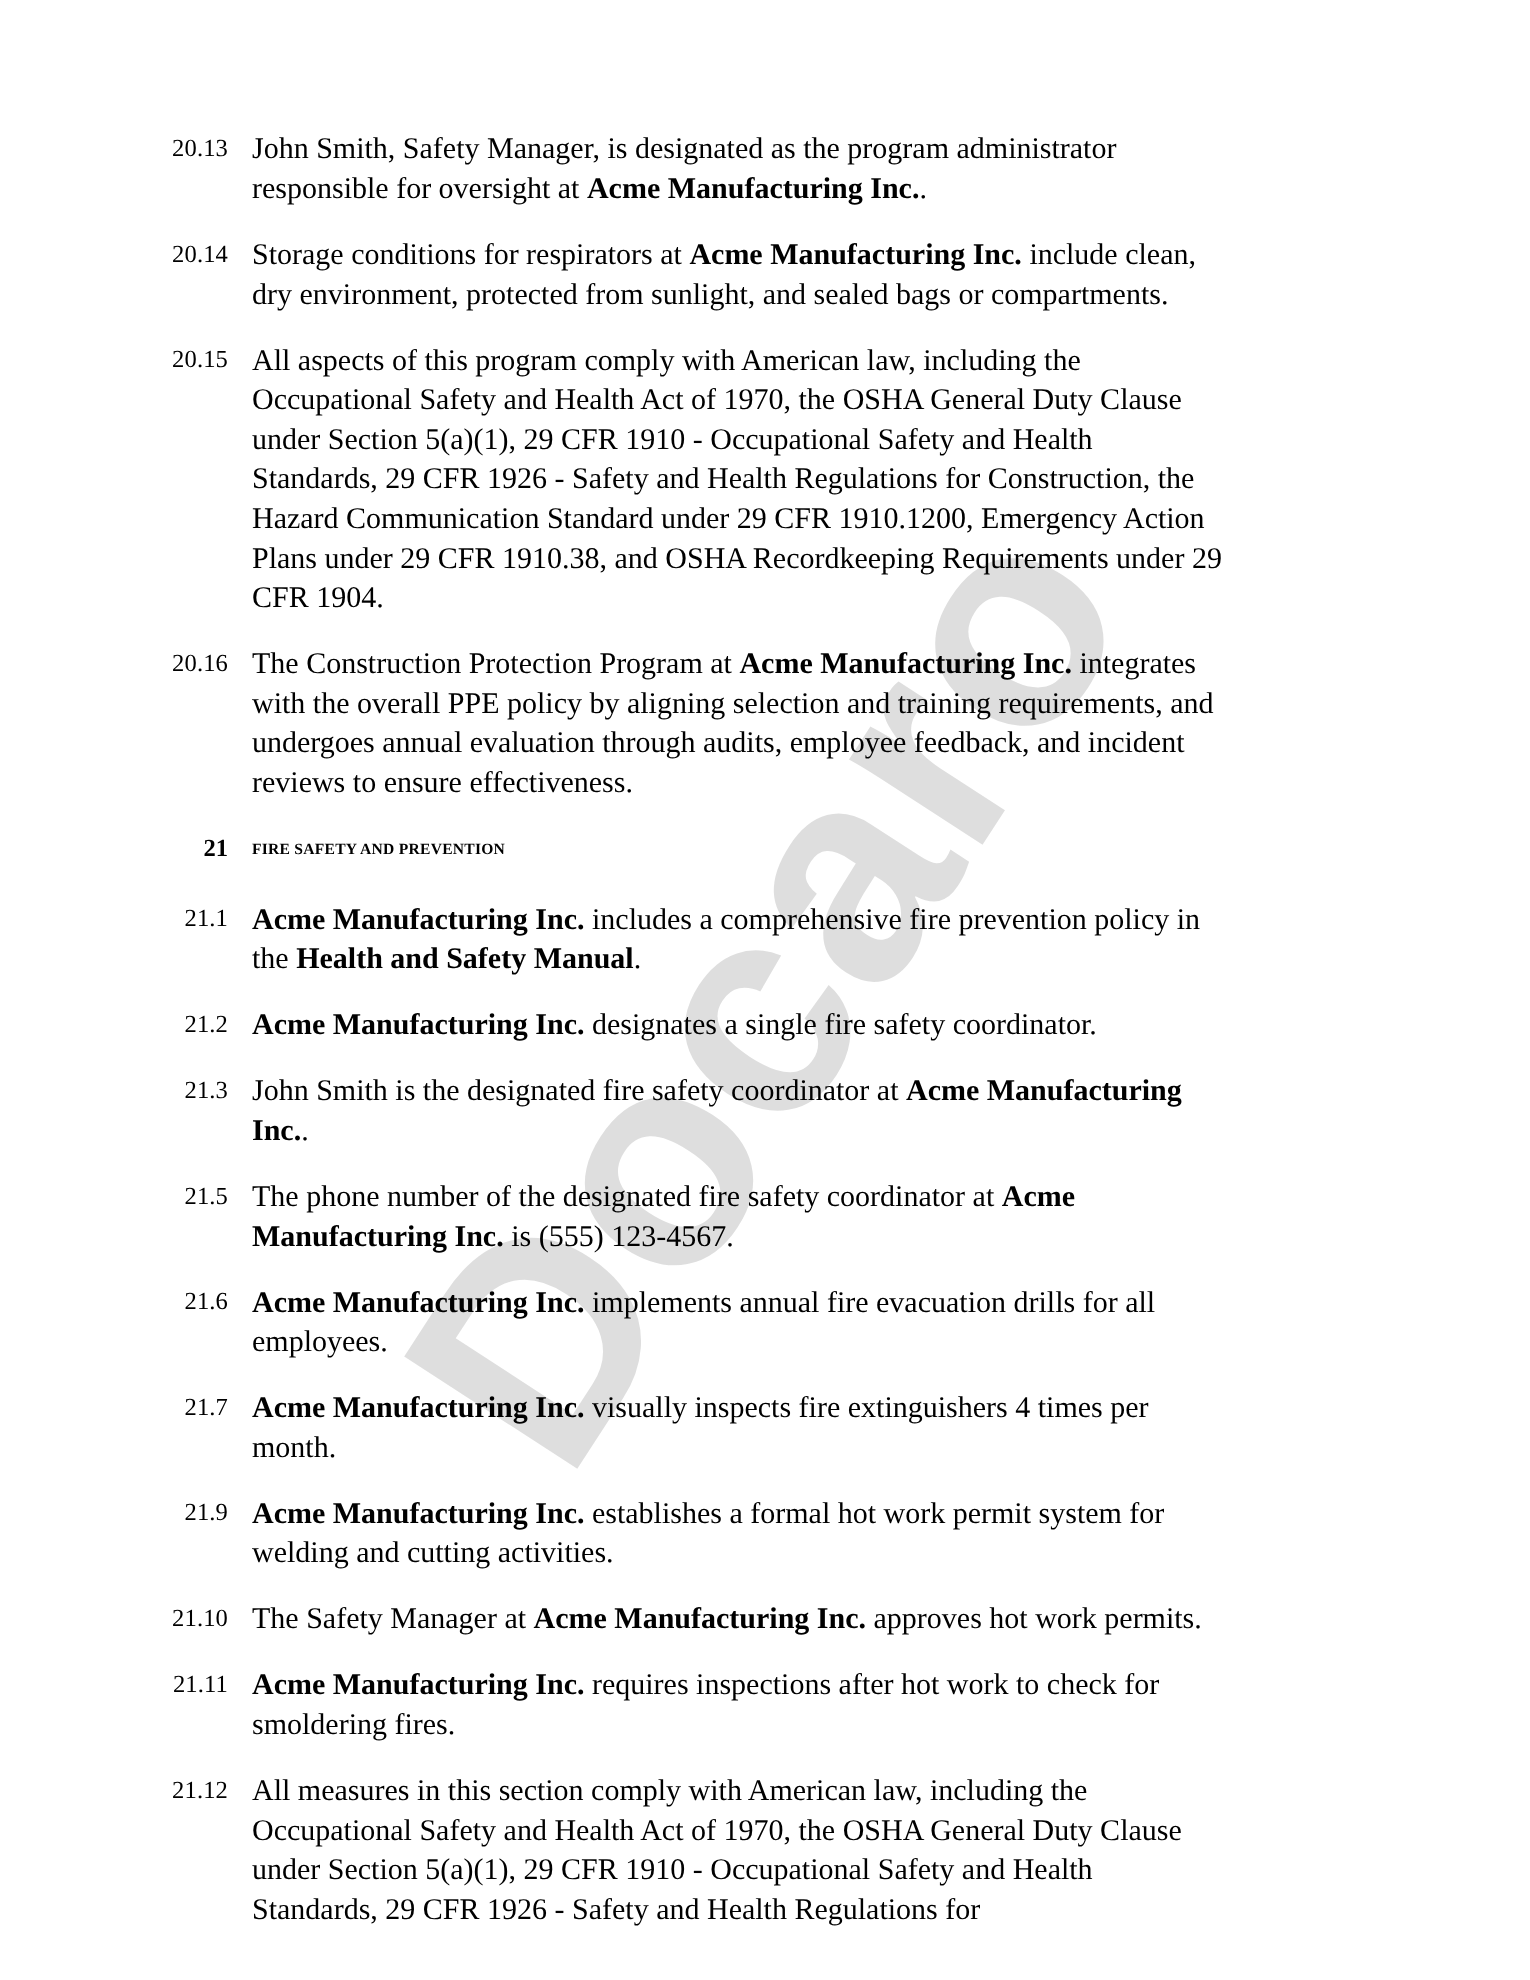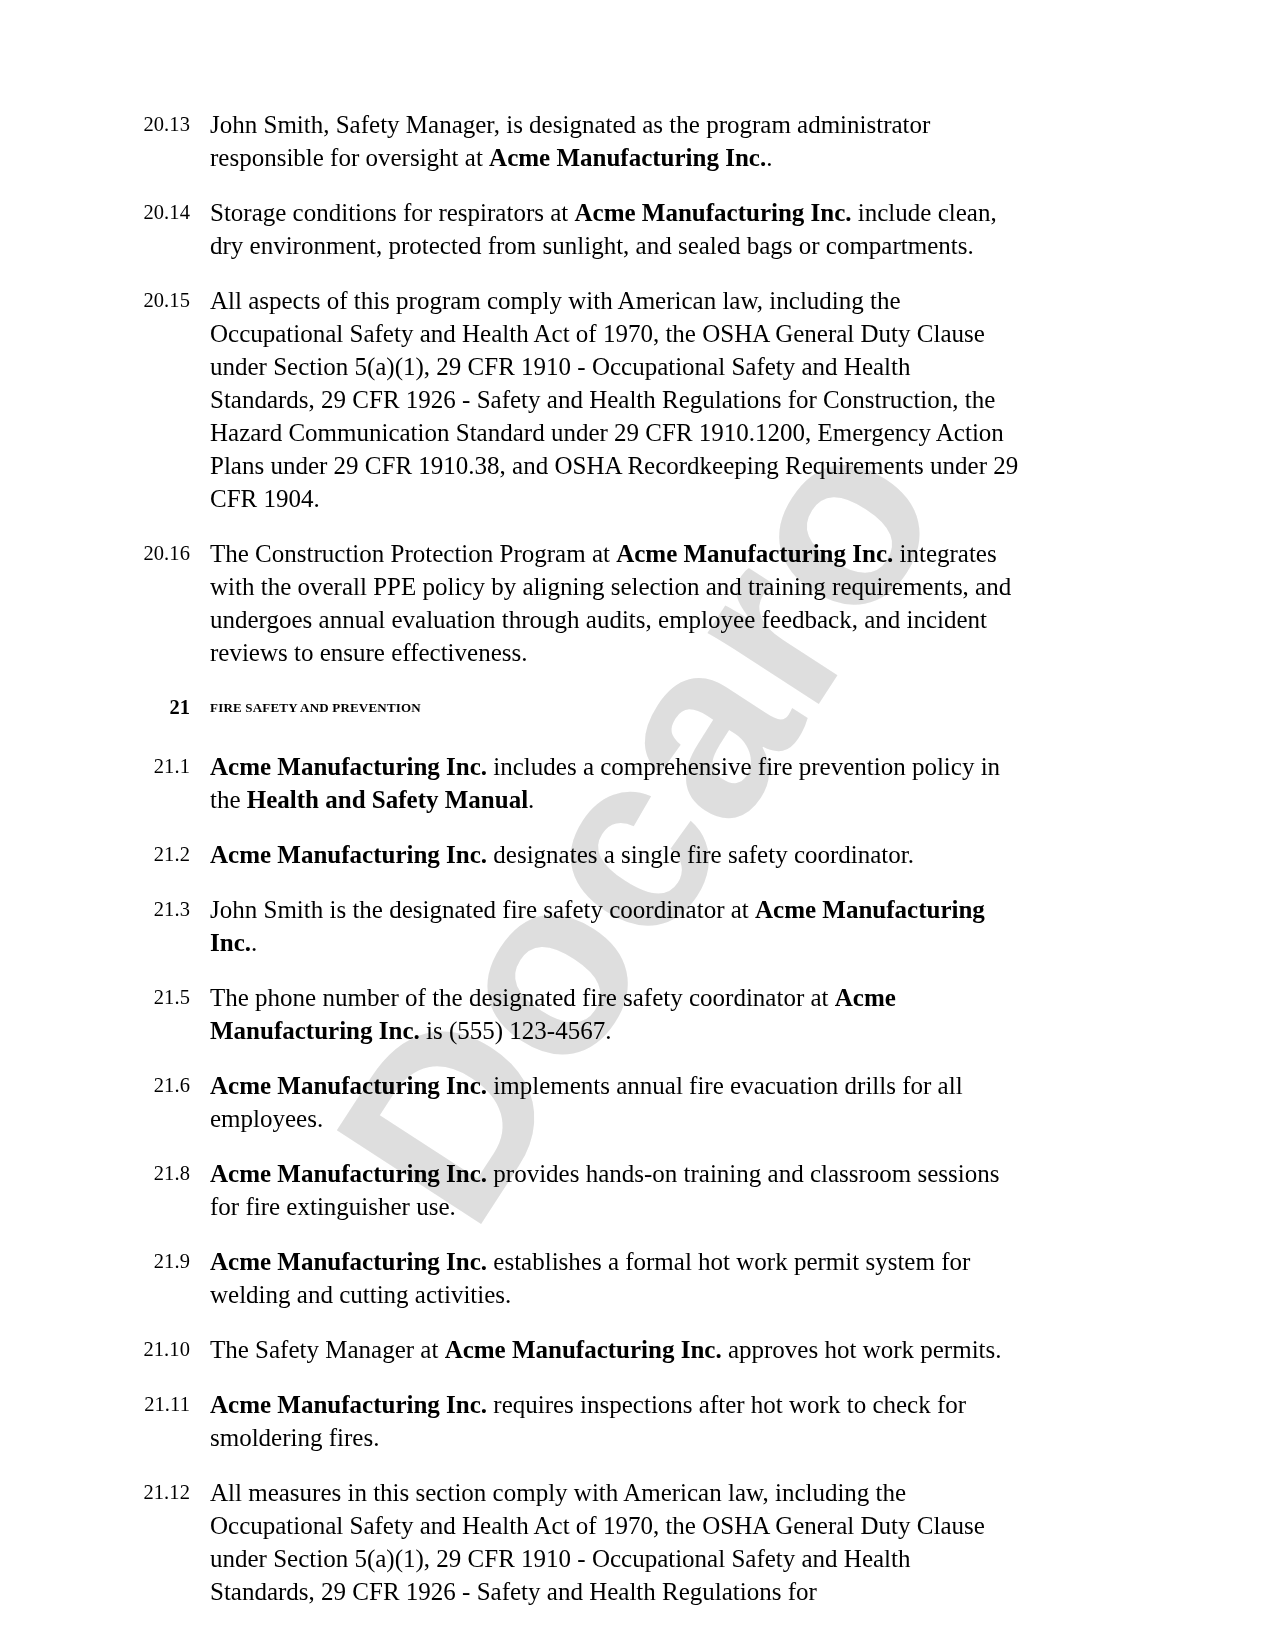--- a/index.html
+++ b/index.html
@@ -150,22 +150,22 @@
       </div>
       <div class="clause">
         <div class="num">21.5</div>
         <div class="body"><span>The phone number of the designated fire safety coordinator at </span><b>Acme Manufacturing Inc.</b><span> is (555) 123-4567.</span></div>
       </div>
       <div class="clause">
         <div class="num">21.6</div>
         <div class="body"><b>Acme Manufacturing Inc.</b><span> implements annual fire evacuation drills for all employees.</span></div>
       </div>
       <div class="clause">
-        <div class="num">21.8</div>
-        <div class="body"><b>Acme Manufacturing Inc.</b><span> provides hands-on training and classroom sessions for fire extinguisher use.</span></div>
+        <div class="num">21.7</div>
+        <div class="body"><b>Acme Manufacturing Inc.</b><span> visually inspects fire extinguishers 4 times per month.</span></div>
       </div>
       <div class="clause">
         <div class="num">21.9</div>
         <div class="body"><b>Acme Manufacturing Inc.</b><span> establishes a formal hot work permit system for welding and cutting activities.</span></div>
       </div>
       <div class="clause">
         <div class="num">21.10</div>
         <div class="body"><span>The Safety Manager at </span><b>Acme Manufacturing Inc.</b><span> approves hot work permits.</span></div>
       </div>
       <div class="clause">

